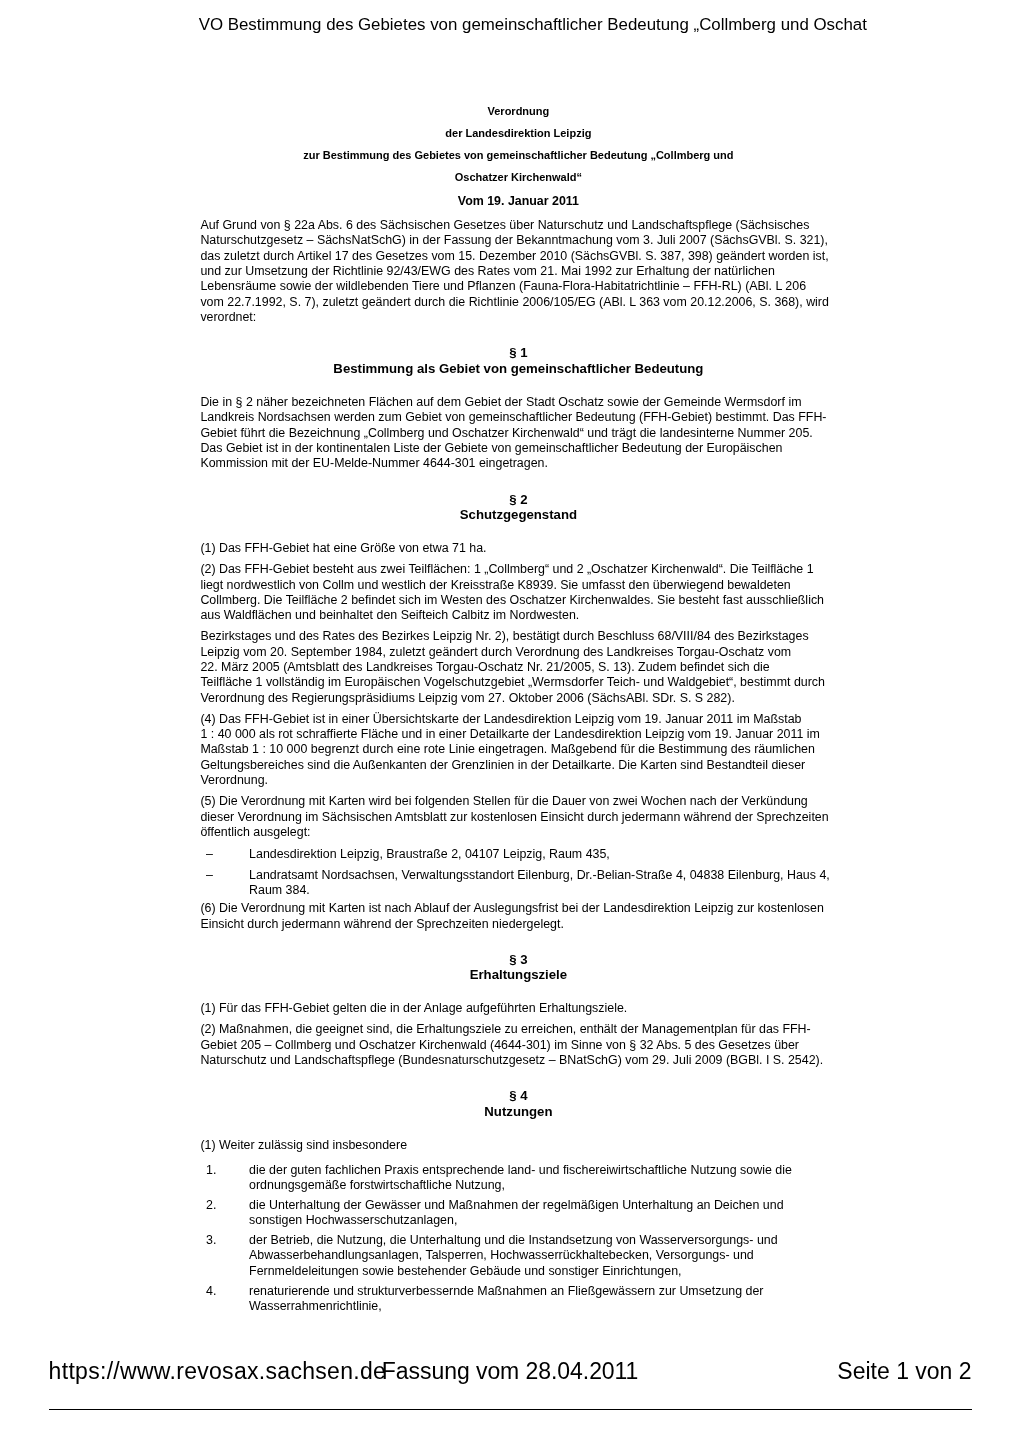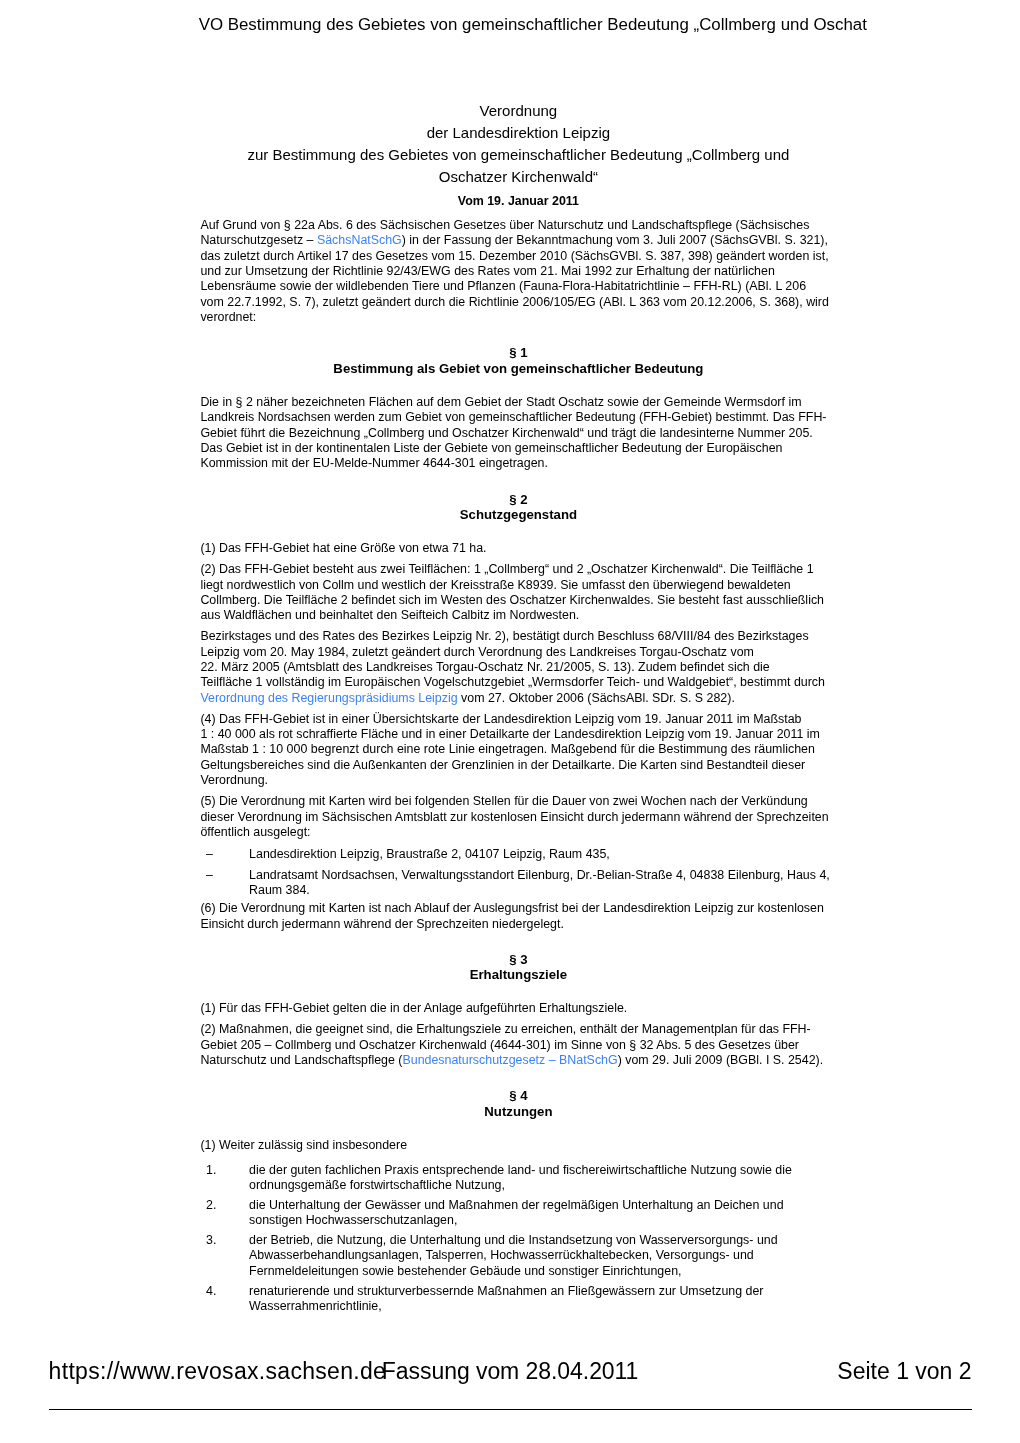--- a/index.html
+++ b/index.html
@@ -17,30 +17,30 @@
   .content{position:absolute;left:200.4px;top:0;width:640px;}
 
   .doc-title{text-align:center;font-weight:bold;font-size:16.3px;line-height:22.05px;
      white-space:nowrap;position:absolute;left:0;top:99.8px;width:636px;}
   .doc-date{text-align:center;font-weight:bold;font-size:12.41px;line-height:15.36px;
      position:absolute;left:0;top:193.6px;width:636px;}
 
   .flow{position:absolute;left:0;top:218.0px;width:640px;}
 
   .ln{font-size:12.41px;line-height:15.36px;white-space:pre;}
-  .doc-title .ln{font-size:15px;line-height:22.05px;font-weight:normal;}
+  .doc-title .ln{font-size:11px;line-height:22.05px;font-weight:bold;}
   .para{margin:0;}
   .pgap{height:5.63px;}
   .sgap-before{height:19.9px;}
   .sgap-after{height:18.4px;}
 
   .sec-num,.sec-head{text-align:center;font-weight:bold;font-size:13.2px;
      line-height:15.6px;white-space:pre;width:636px;}
 
-  .lnk{color:#3b82f6;}
+  .lnk{color:#000000;}
 
   .li{display:flex;}
   .li .mk{flex:0 0 48.7px;font-size:12.41px;line-height:15.36px;white-space:pre;padding-left:5.6px;box-sizing:border-box;}
   .li .bd{flex:1 1 auto;}
   .li-gap{height:5.05px;}
   .li-gap.num{height:4.5px;}
   .lgap-before{height:7.1px;}
   .lgap-before.num{height:9.3px;}
   .lgap-after{height:2.85px;}
 
@@ -98,21 +98,21 @@
       <div class="pgap"></div>
       <div class="para">
           <div class="ln">(2) Das FFH-Gebiet besteht aus zwei Teilflächen: 1 „Collmberg“ und 2 „Oschatzer Kirchenwald“. Die Teilfläche 1</div>
           <div class="ln">liegt nordwestlich von Collm und westlich der Kreisstraße K8939. Sie umfasst den überwiegend bewaldeten</div>
           <div class="ln">Collmberg. Die Teilfläche 2 befindet sich im Westen des Oschatzer Kirchenwaldes. Sie besteht fast ausschließlich</div>
           <div class="ln">aus Waldflächen und beinhaltet den Seifteich Calbitz im Nordwesten.</div>
         </div>
       <div class="pgap"></div>
       <div class="para">
           <div class="ln">Bezirkstages und des Rates des Bezirkes Leipzig Nr. 2), bestätigt durch Beschluss 68/VIII/84 des Bezirkstages</div>
-          <div class="ln">Leipzig vom 20. May 1984, zuletzt geändert durch Verordnung des Landkreises Torgau-Oschatz vom</div>
+          <div class="ln">Leipzig vom 20. September 1984, zuletzt geändert durch Verordnung des Landkreises Torgau-Oschatz vom</div>
           <div class="ln">22. März 2005 (Amtsblatt des Landkreises Torgau-Oschatz Nr. 21/2005, S. 13). Zudem befindet sich die</div>
           <div class="ln">Teilfläche 1 vollständig im Europäischen Vogelschutzgebiet „Wermsdorfer Teich- und Waldgebiet“, bestimmt durch</div>
           <div class="ln"><span class="lnk">Verordnung des Regierungspräsidiums Leipzig</span> vom 27. Oktober 2006 (SächsABl. SDr. S. S 282).</div>
         </div>
       <div class="pgap"></div>
       <div class="para">
           <div class="ln">(4) Das FFH-Gebiet ist in einer Übersichtskarte der Landesdirektion Leipzig vom 19. Januar 2011 im Maßstab</div>
           <div class="ln">1 : 40 000 als rot schraffierte Fläche und in einer Detailkarte der Landesdirektion Leipzig vom 19. Januar 2011 im</div>
           <div class="ln">Maßstab 1 : 10 000 begrenzt durch eine rote Linie eingetragen. Maßgebend für die Bestimmung des räumlichen</div>
           <div class="ln">Geltungsbereiches sind die Außenkanten der Grenzlinien in der Detailkarte. Die Karten sind Bestandteil dieser</div>

